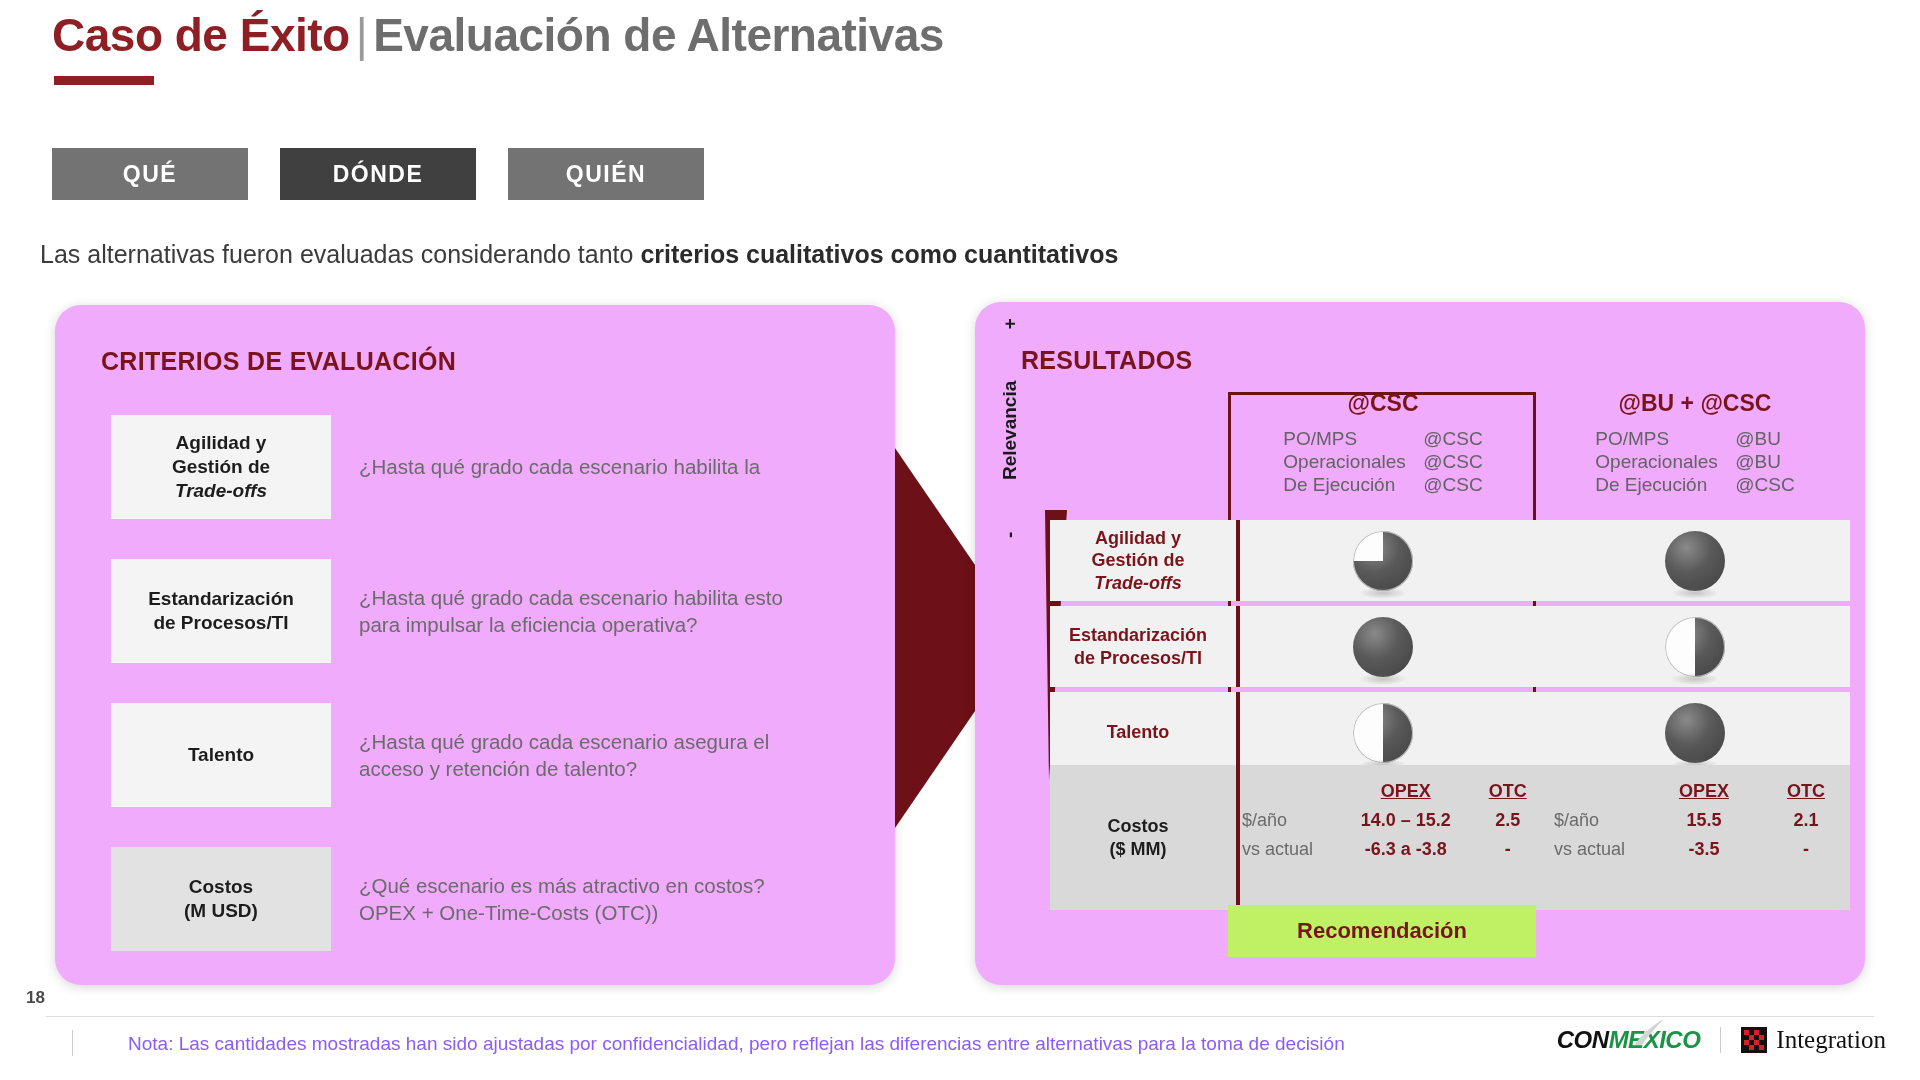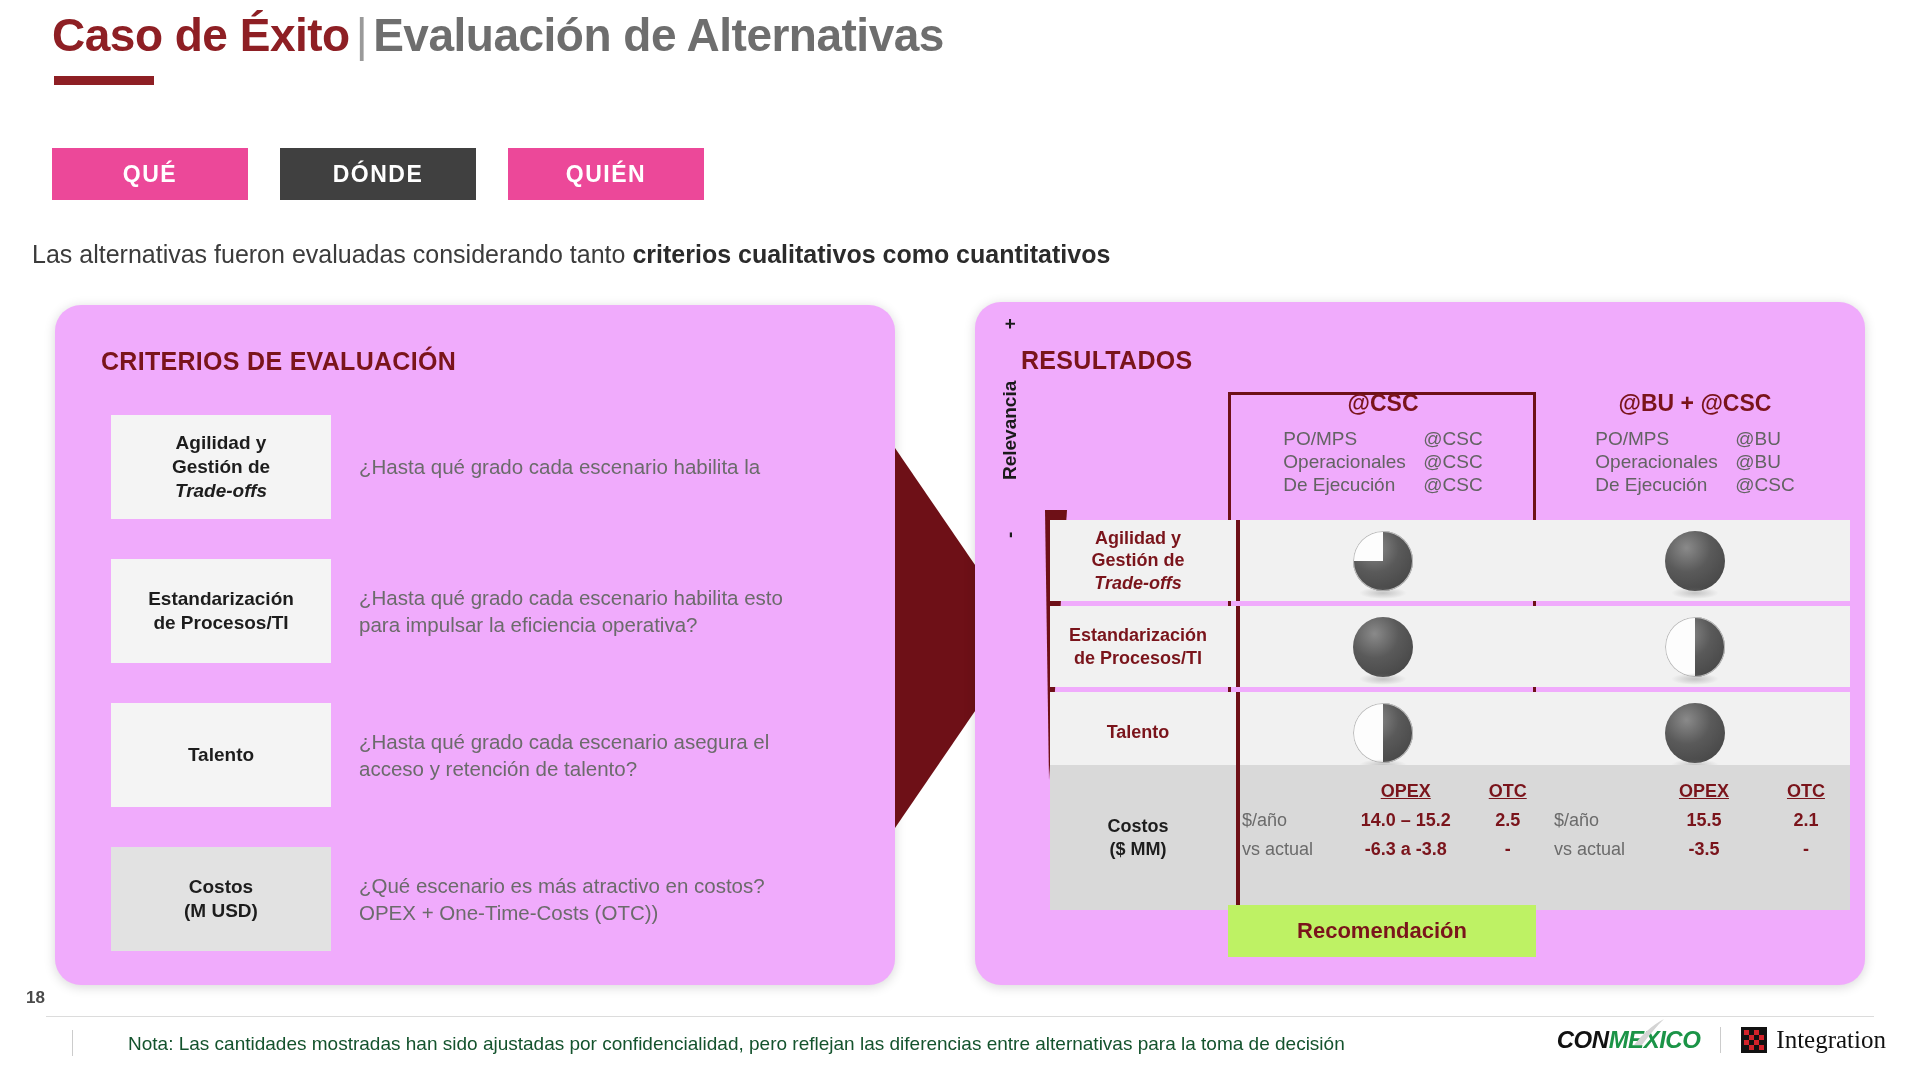--- a/index.html
+++ b/index.html
@@ -12,24 +12,24 @@
 
   
   .title{position:absolute;left:52px;top:8px;font-size:46px;font-weight:bold;letter-spacing:-0.5px;white-space:nowrap;}
   .title .red{color:#8E1F24;}
   .title .sep{color:#9a9a9a;font-weight:400;padding:0 6px;}
   .title .grey{color:#6e6e6e;}
   .title-underline{position:absolute;left:54px;top:76px;width:100px;height:9px;background:#8E1F24;}
 
   .tabs{position:absolute;left:52px;top:148px;display:flex;gap:32px;}
   .tab{width:196px;height:52px;display:flex;align-items:center;justify-content:center;
-       font-size:23px;font-weight:bold;letter-spacing:1.5px;color:#ffffff;background:#ec4899;}
+       font-size:23px;font-weight:bold;letter-spacing:1.5px;color:#ffffff;background:#737373;}
   .tab.active{background:#404040;}
 
-  .subtitle{position:absolute;left:32px;top:240px;font-size:25px;color:#3b3b3b;}
+  .subtitle{position:absolute;left:40px;top:240px;font-size:25px;color:#3b3b3b;}
   .subtitle b{font-weight:bold;color:#2b2b2b;}
 
   
   .panel{position:absolute;background:#f0abfc;border-radius:26px;
          box-shadow:0 2px 12px rgba(0,0,0,0.16);}
   .panel-left{left:55px;top:305px;width:840px;height:680px;}
   .panel-right{left:975px;top:302px;width:890px;height:683px;}
 
   .panel-title{position:absolute;font-size:25px;font-weight:bold;color:#7A141B;letter-spacing:0.3px;}
   .panel-left .panel-title{left:46px;top:42px;}
@@ -91,21 +91,21 @@
   .cc-hd{color:#7A141B;font-weight:bold;text-align:center;text-decoration:underline;font-size:18px;}
 
   .rec-label{position:absolute;left:1228px;top:905px;width:308px;height:52px;
              display:flex;align-items:center;justify-content:center;
              font-size:22px;font-weight:bold;color:#7A141B;background:#bef264;}
 
   
   .footer-line{position:absolute;left:46px;top:1016px;width:1828px;height:1px;background:#dcdcdc;}
   .pagenum{position:absolute;left:26px;top:988px;font-size:17px;font-weight:bold;color:#4a4a4a;}
   .foot-sep{position:absolute;left:72px;top:1030px;width:1px;height:26px;background:#cccccc;}
-  .note{position:absolute;left:128px;top:1033px;font-size:19px;color:#14532d;}
+  .note{position:absolute;left:128px;top:1033px;font-size:19px;color:#8b5cf6;}
 
   .logos{position:absolute;right:34px;top:1026px;display:flex;align-items:center;gap:20px;}
   .conmex{font-size:24px;font-weight:bold;font-style:italic;letter-spacing:-0.5px;position:relative;}
   .conmex .k{color:#111111;}
   .conmex .g{color:#1b9447;}
   .swoosh{position:absolute;right:34px;top:-7px;}
   .logo-div{width:1px;height:26px;background:#cccccc;}
   .integ{display:flex;align-items:center;gap:9px;}
   .integ-name{font-family:"Liberation Serif","DejaVu Serif",serif;font-size:25px;color:#111;}
 </style>

